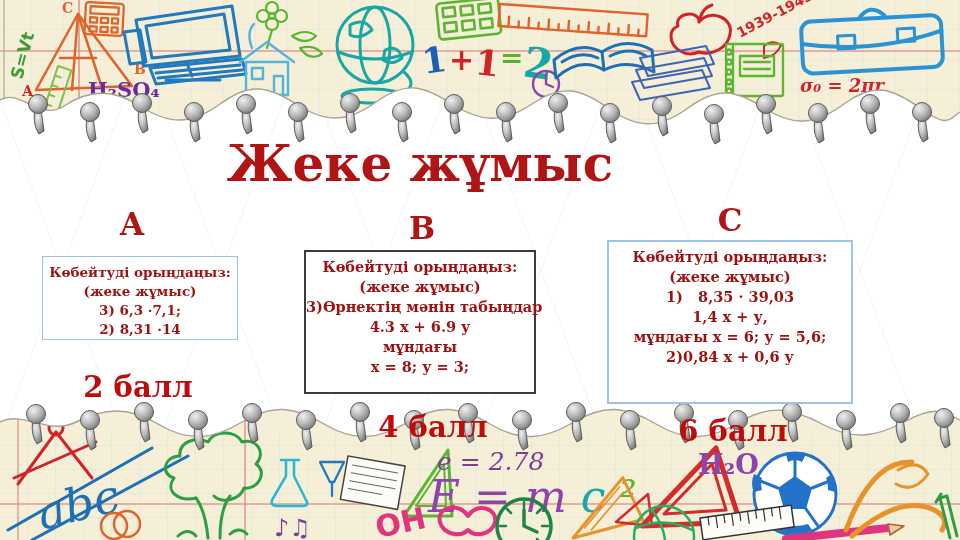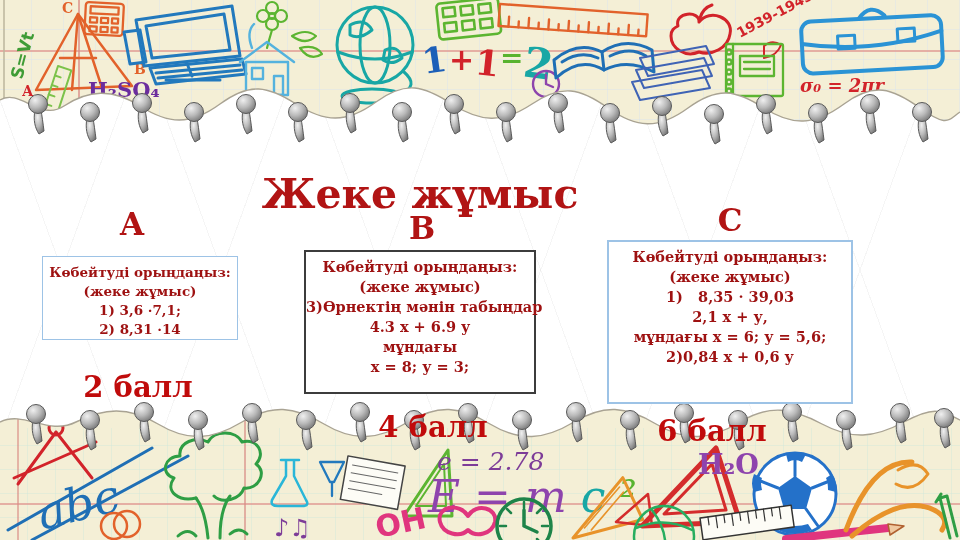--- a/index.html
+++ b/index.html
@@ -7,37 +7,37 @@
          font-family:"DejaVu Serif",serif;}
   .watermark-layer{position:absolute;inset:0;z-index:0;
     background:
       repeating-linear-gradient(70deg, rgba(130,130,130,.08) 0 1px, transparent 1px 150px),
       repeating-linear-gradient(110deg, rgba(130,130,130,.08) 0 1px, transparent 1px 150px),
       #ffffff;}
   svg.strip{position:absolute;left:0;z-index:1;display:block;}
   #strip-top{top:0;}
   #strip-bottom{top:398px;}
   .title{position:absolute;left:220px;top:134px;width:400px;z-index:2;
-         text-align:center;font-size:41px;font-weight:bold;color:#b11414;margin-top:36px;}
+         text-align:center;font-size:50px;font-weight:bold;color:#b11414;}
   .col-label{position:absolute;width:60px;z-index:2;text-align:center;
              font-size:31px;font-weight:bold;color:#b11414;}
   .task-box{position:absolute;z-index:2;background:#fff;text-align:center;
             font-weight:bold;color:#9e1111;box-sizing:border-box;}
   .task-box div{white-space:nowrap;}
   .box-a{left:42px;top:256px;width:196px;height:84px;border:1.5px solid #9dc3e6;
          font-size:13.5px;line-height:19px;padding-top:6px;}
   .box-b{left:304px;top:250px;width:232px;height:144px;border:2px solid #3c3c3c;
          font-size:14.5px;line-height:20px;padding-top:5px;}
   .box-c{left:607px;top:240px;width:246px;height:164px;border:2px solid #9dc3e6;
          font-size:14.5px;line-height:20px;padding-top:5px;}
   .score{position:absolute;width:170px;z-index:3;text-align:center;
          font-size:29px;font-weight:bold;color:#c00b0b;}
   .score-a{left:53px;top:362px;margin-top:8px;}
   .score-b{left:348px;top:410px;}
-  .score-c{left:627px;top:414px;}
+  .score-c{left:648px;top:414px;}
   text{font-family:"DejaVu Serif",serif;}
   .hand{font-family:"DejaVu Sans",sans-serif;}
 </style>
 </head>
 <body>
 
 <div class="stage">
   <div class="watermark-layer"></div>
 
   <svg id="strip-top" class="strip" width="960" height="145" viewBox="0 0 960 145">
@@ -370,38 +370,38 @@
 
   <div class="title">Жеке жұмыс</div>
 
   <div class="col-label" style="left:102px;top:206px">A</div>
   <div class="col-label" style="left:392px;top:210px">B</div>
   <div class="col-label" style="left:700px;top:202px">C</div>
 
   <div class="task-box box-a">
     <div>Көбейтуді орыңдаңыз:</div>
     <div>(жеке жұмыс)</div>
-    <div>1) 3,6 ·7,1;</div>
+    <div>3) 6,3 ·7,1;</div>
     <div>2) 8,31 ·14</div>
   </div>
 
   <div class="task-box box-b">
     <div>Көбейтуді орыңдаңыз:</div>
     <div>(жеке жұмыс)</div>
     <div>3)Өрнектің мәнін табыңдар</div>
     <div>4.3 х + 6.9 у</div>
     <div>мұндағы</div>
     <div>х = 8; у = 3;</div>
   </div>
 
   <div class="task-box box-c">
     <div>Көбейтуді орыңдаңыз:</div>
     <div>(жеке жұмыс)</div>
     <div>1)&nbsp;&nbsp;&nbsp;8,35 · 39,03</div>
-    <div>2,1 х + у,</div>
+    <div>1,4 х + у,</div>
     <div>мұндағы х = 6; у = 5,6;</div>
     <div>2)0,84 х + 0,6 у</div>
   </div>
 
   <div class="score score-a">2 балл</div>
   <div class="score score-b">4 балл</div>
   <div class="score score-c">6 балл</div>
 </div>
 
 </body></html>

